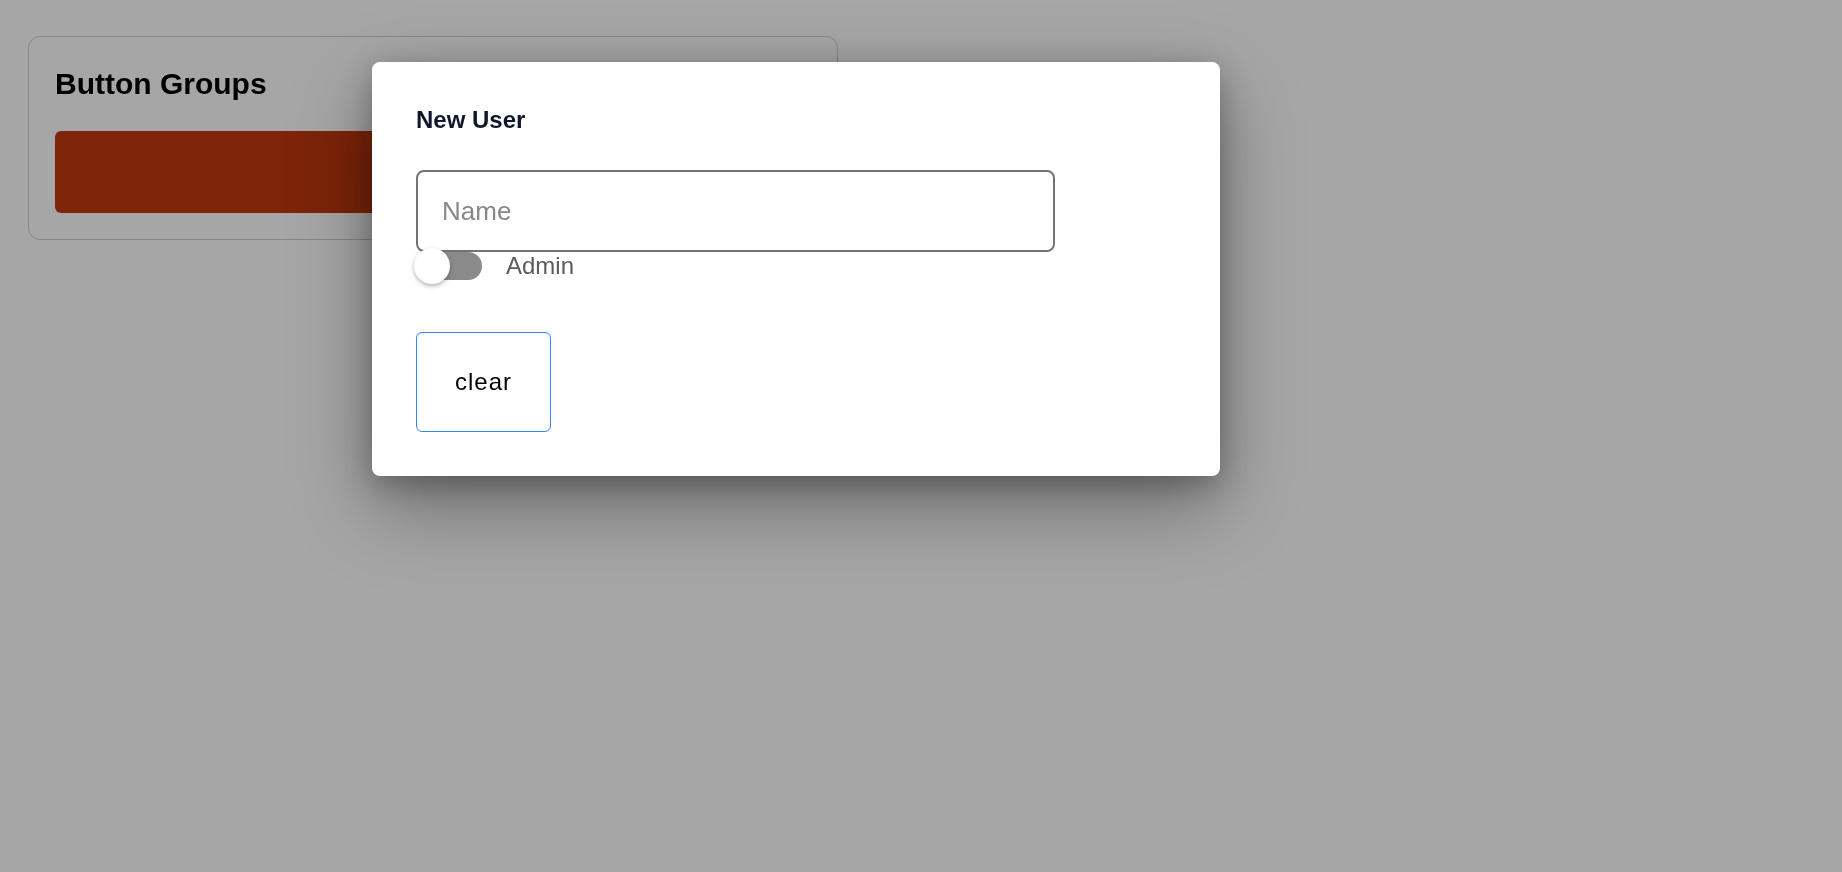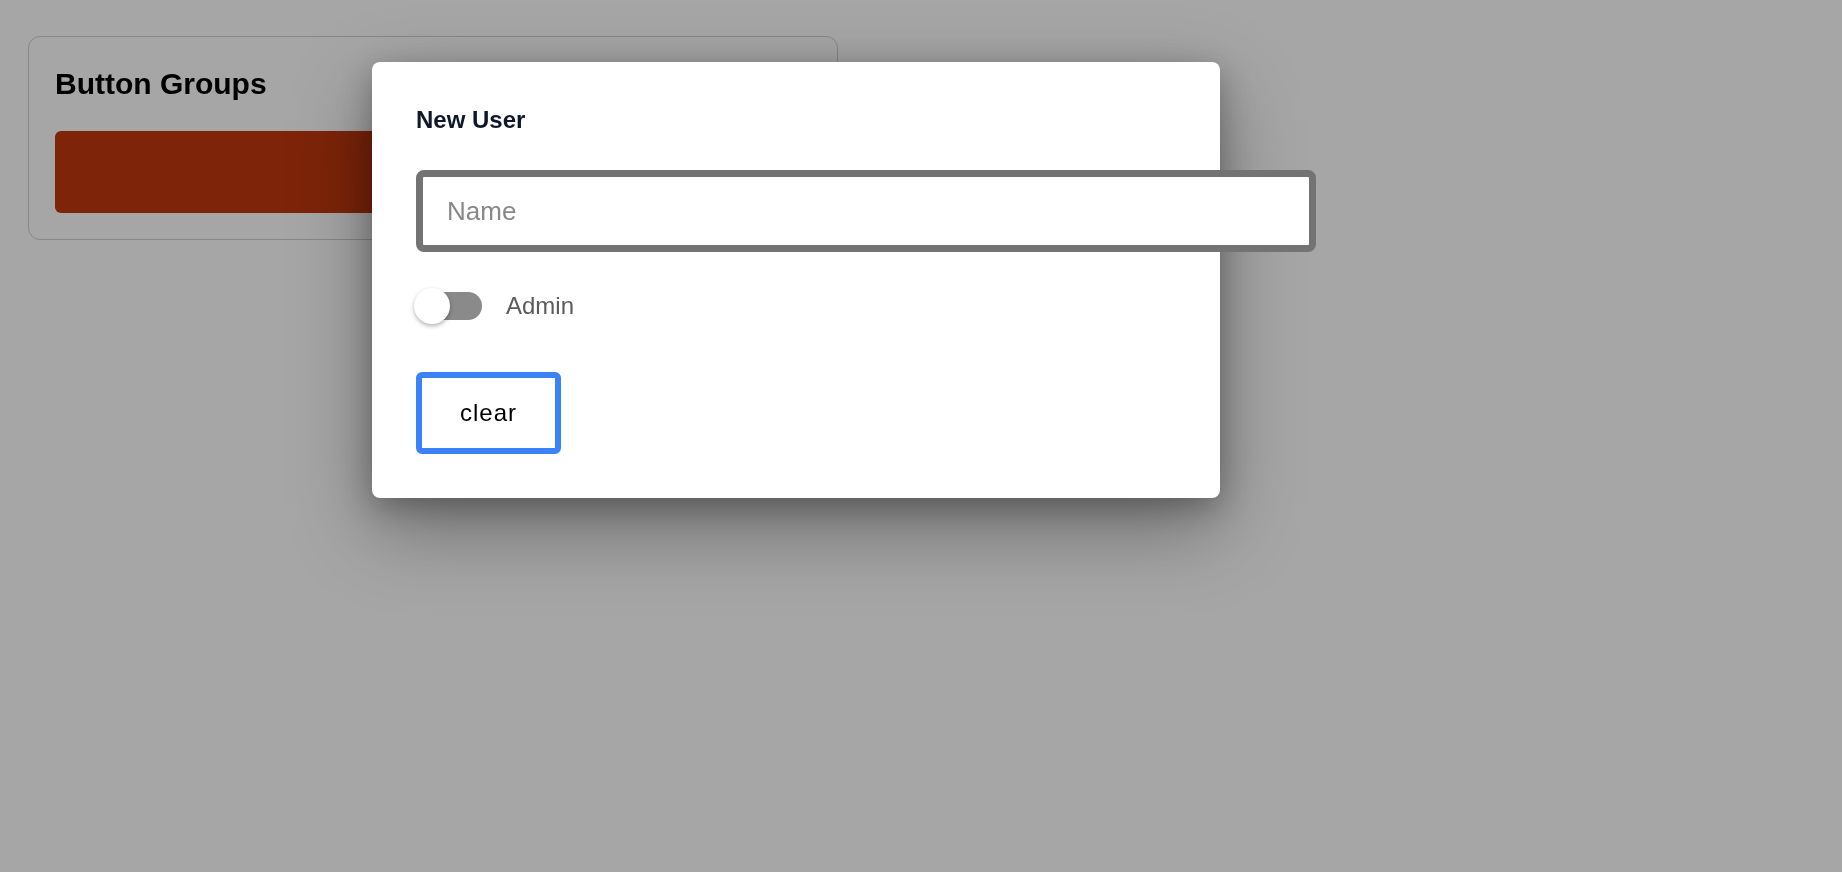--- a/index.html
+++ b/index.html
@@ -86,37 +86,36 @@
       width: 28px;
       height: 28px;
     }
     .section-heading {
       font-size: 24px;
       font-weight: 700;
       color: #0f172a;
       margin-bottom: 36px;
     }
     .name-input {
-      width: 900px;
+      width: 639px;
       height: 82px;
-      border: 7px solid #737373;
+      border: 2px solid #737373;
       border-radius: 8px;
       font-size: 26px;
       padding: 0 24px;
       color: #000;
       background: #fff;
       outline: none;
     }
     .name-input::placeholder {
       color: #888888;
     }
     .toggle-row {
       display: flex;
       align-items: center;
-      margin-top: 40px;
       gap: 24px;
     }
     .toggle {
       position: relative;
       width: 66px;
       height: 28px;
       background: #8a8a8a;
       border-radius: 20px;
       cursor: pointer;
       display: inline-block;
@@ -147,23 +146,23 @@
       border-radius: 6px;
       height: 82px;
       padding: 0 38px;
       font-size: 24px;
       letter-spacing: 1px;
       cursor: pointer;
     }
     .btn-outline {
       background: #ffffff;
       color: #000000;
-      border: 6px solid #3b82f6;
+      border: 1px solid #3b82f6;
       border-radius: 6px;
-      height: 82px;
+      height: 100px;
       padding: 0 38px;
       font-size: 24px;
       letter-spacing: 1px;
       cursor: pointer;
     }
   </style>
 </head>
 <body>
 
 <div class="card">

